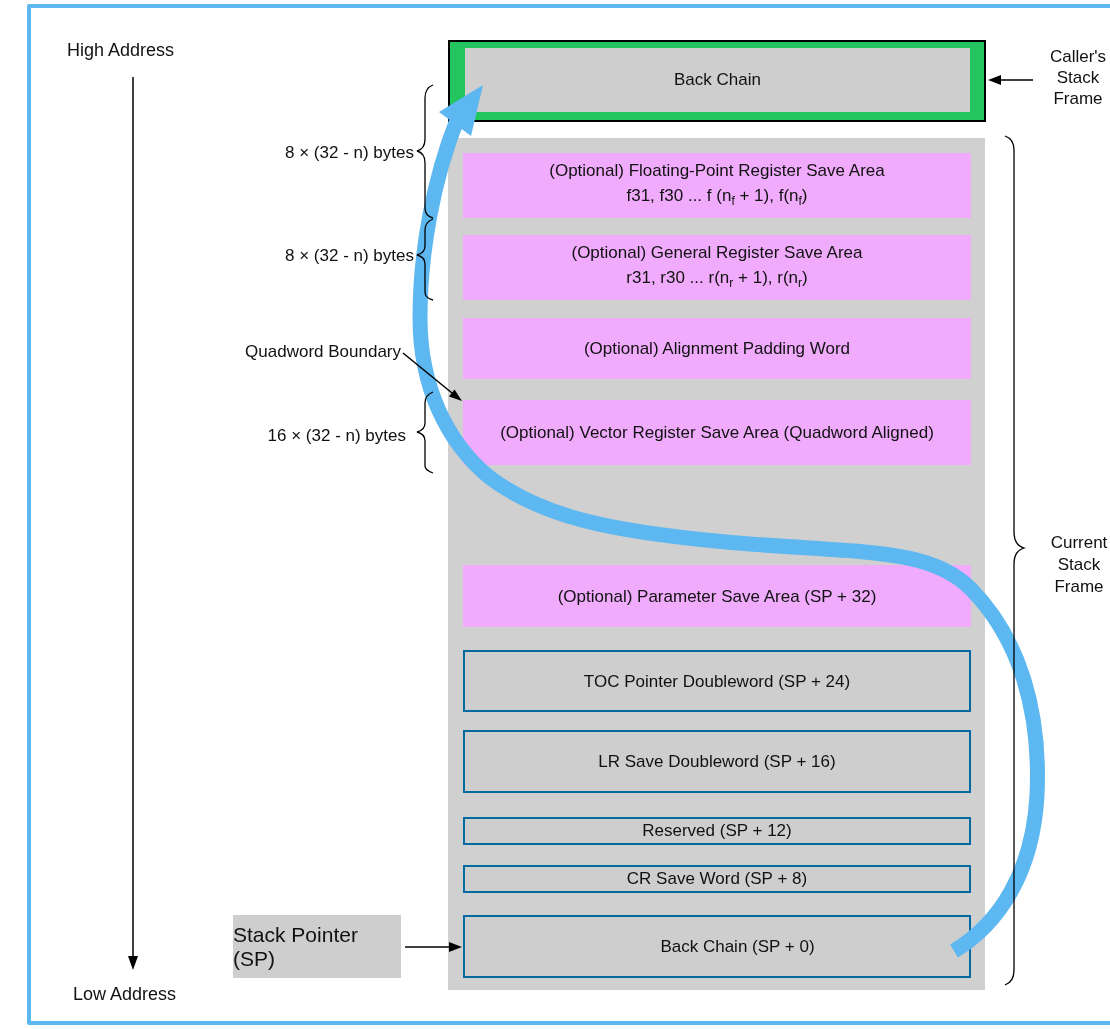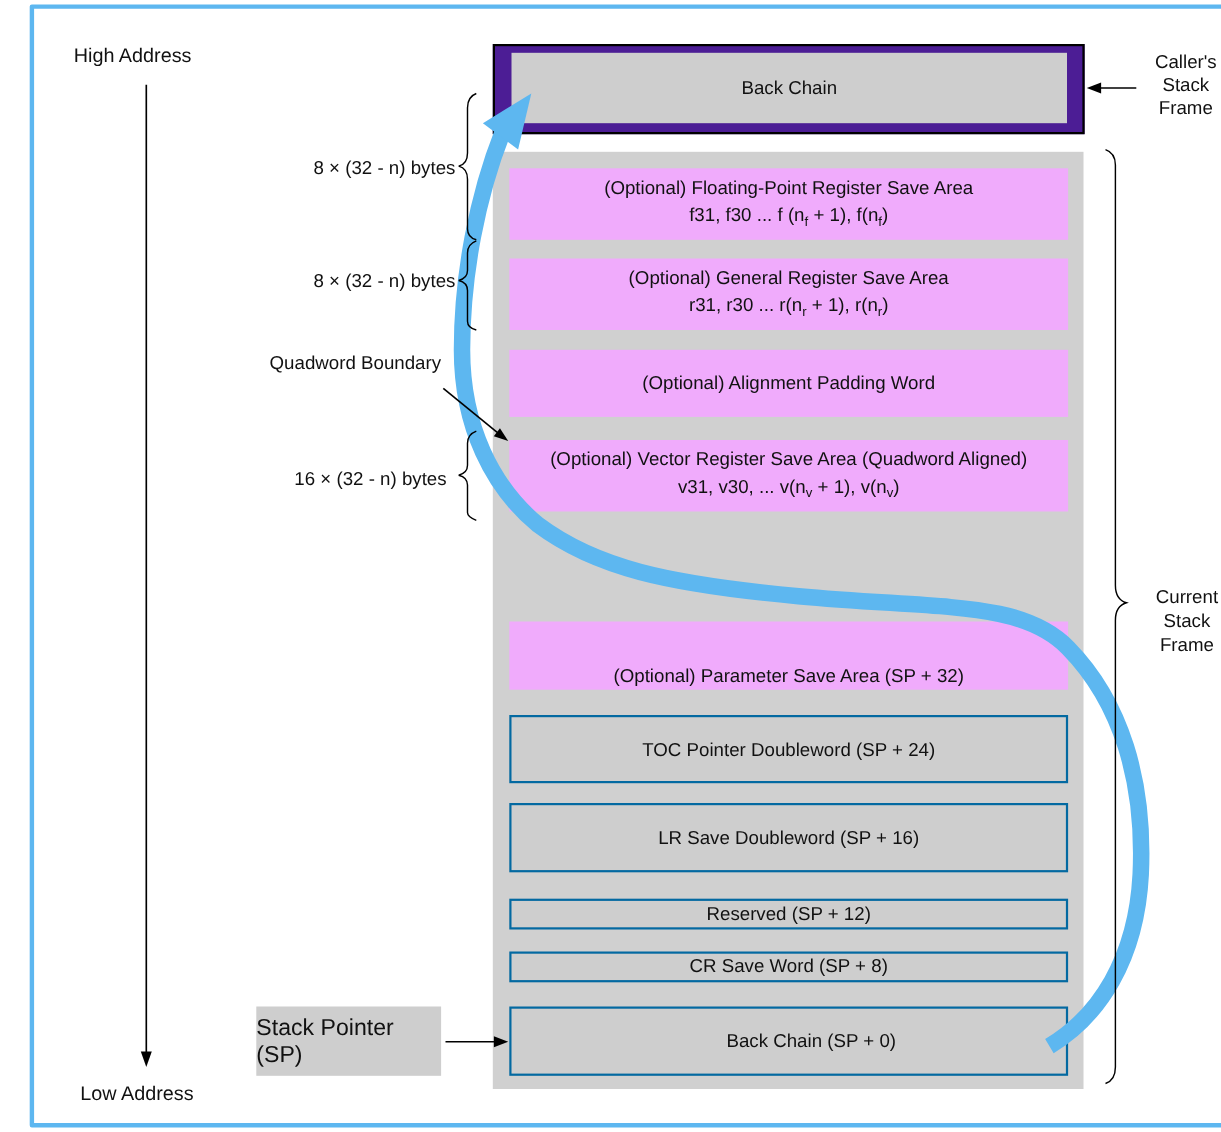--- a/index.html
+++ b/index.html
@@ -13,50 +13,50 @@
     position:relative;width:1110px;height:1029px;background:#fff;overflow:hidden;
     font-family:"Liberation Sans","DejaVu Sans",sans-serif;color:var(--ink);margin-left:21px;
   }
   .frame-border{position:absolute;left:6px;top:4px;right:6px;bottom:4px;border:4px solid var(--accent);border-radius:2px;}
   .abs{position:absolute;}
   .lbl{font-size:17px;line-height:20px;white-space:nowrap;}
   .lbl-lg{font-size:18px;}
   .right-align{text-align:right;}
   .center{text-align:center;}
   
-  .caller-box{left:427px;top:40px;width:538px;height:82px;border:2px solid #000;background:#4c1d95;box-sizing:border-box;}
+  .caller-box{left:427px;top:40px;width:538px;height:82px;border:2px solid #000;background:#22c55e;box-sizing:border-box;}
   .caller-inner{position:absolute;left:15px;top:6px;width:505px;height:64px;background:var(--box-gray);
     display:flex;align-items:center;justify-content:center;font-size:17px;}
   .caller-label{left:1014px;top:46px;width:86px;line-height:21px;}
   
   .stack-container{left:427px;top:138px;width:537px;height:852px;background:var(--container-gray);}
   .row{position:absolute;left:15px;width:508px;box-sizing:border-box;
     display:flex;flex-direction:column;align-items:center;justify-content:center;
     font-size:17px;line-height:25px;text-align:center;}
   .row.white{background:#f0abfc;}
   .row.grayb{background:var(--box-gray);border:2px solid #0369a1;}
   .row-fp{top:15px;height:65px;}
   .row-gr{top:97px;height:65px;}
   .row-align{top:180px;height:61px;}
   .row-vector{top:262px;height:65px;}
   .row-local{top:345px;height:62px;}
-  .row-param{top:427px;height:62px;justify-content:flex-end;}
+  .row-param{top:427px;height:62px;}
   .row-toc{top:512px;height:62px;}
   .row-lr{top:592px;height:63px;}
   .row-reserved{top:679px;height:28px;line-height:20px;}
   .row-cr{top:727px;height:28px;line-height:20px;}
   .row-bc0{top:777px;height:63px;padding-left:41px;}
   .sub{font-size:12px;vertical-align:-4px;}
   
   .hi-addr{left:46px;top:40px;}
   .lo-addr{left:52px;top:984px;}
   .fp-size{left:180px;top:143px;width:213px;}
   .gr-size{left:180px;top:246px;width:213px;}
   .vec-size{left:172px;top:426px;width:213px;}
-  .quad-lbl{left:170px;top:320px;width:210px;}
+  .quad-lbl{left:170px;top:342px;width:210px;}
   .sp-box{left:212px;top:915px;width:168px;height:63px;background:var(--box-gray);
     display:flex;align-items:center;justify-content:center;font-size:21px;}
   .cur-label{left:1014px;top:532px;width:88px;line-height:22px;}
   svg.overlay{position:absolute;left:0;top:0;z-index:5;pointer-events:none;}
 </style>
 </head>
 <body>
 
 <div class="canvas">
   <div class="frame-border abs"></div>
@@ -78,21 +78,20 @@
     </div>
     <div class="row white row-gr">
       <div>(Optional) General Register Save Area</div>
       <div><span>r31, r30 ... r(n</span><span class="sub">r</span><span> + 1), r(n</span><span class="sub">r</span><span>)</span></div>
     </div>
     <div class="row white row-align">
       <div>(Optional) Alignment Padding Word</div>
     </div>
     <div class="row white row-vector">
       <div>(Optional) Vector Register Save Area (Quadword Aligned)</div>
-      <div><span>v31, v30, ... v(n</span><span class="sub">v</span><span> + 1), v(n</span><span class="sub">v</span><span>)</span></div>
     </div>
     <div class="row white row-param">
       <div>(Optional) Parameter Save Area (SP + 32)</div>
     </div>
     <div class="row grayb row-toc">
       <div>TOC Pointer Doubleword (SP + 24)</div>
     </div>
     <div class="row grayb row-lr">
       <div>LR Save Doubleword (SP + 16)</div>
     </div>

